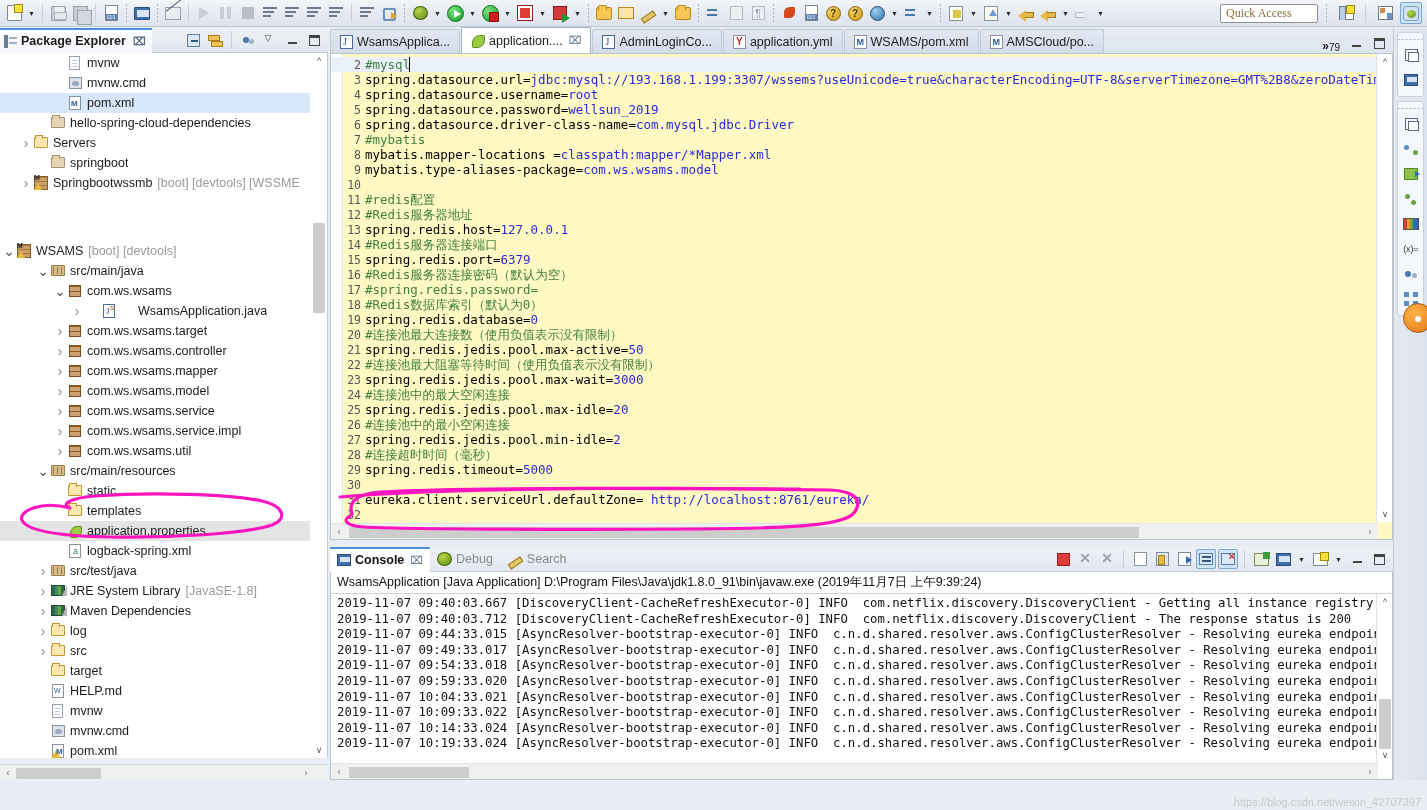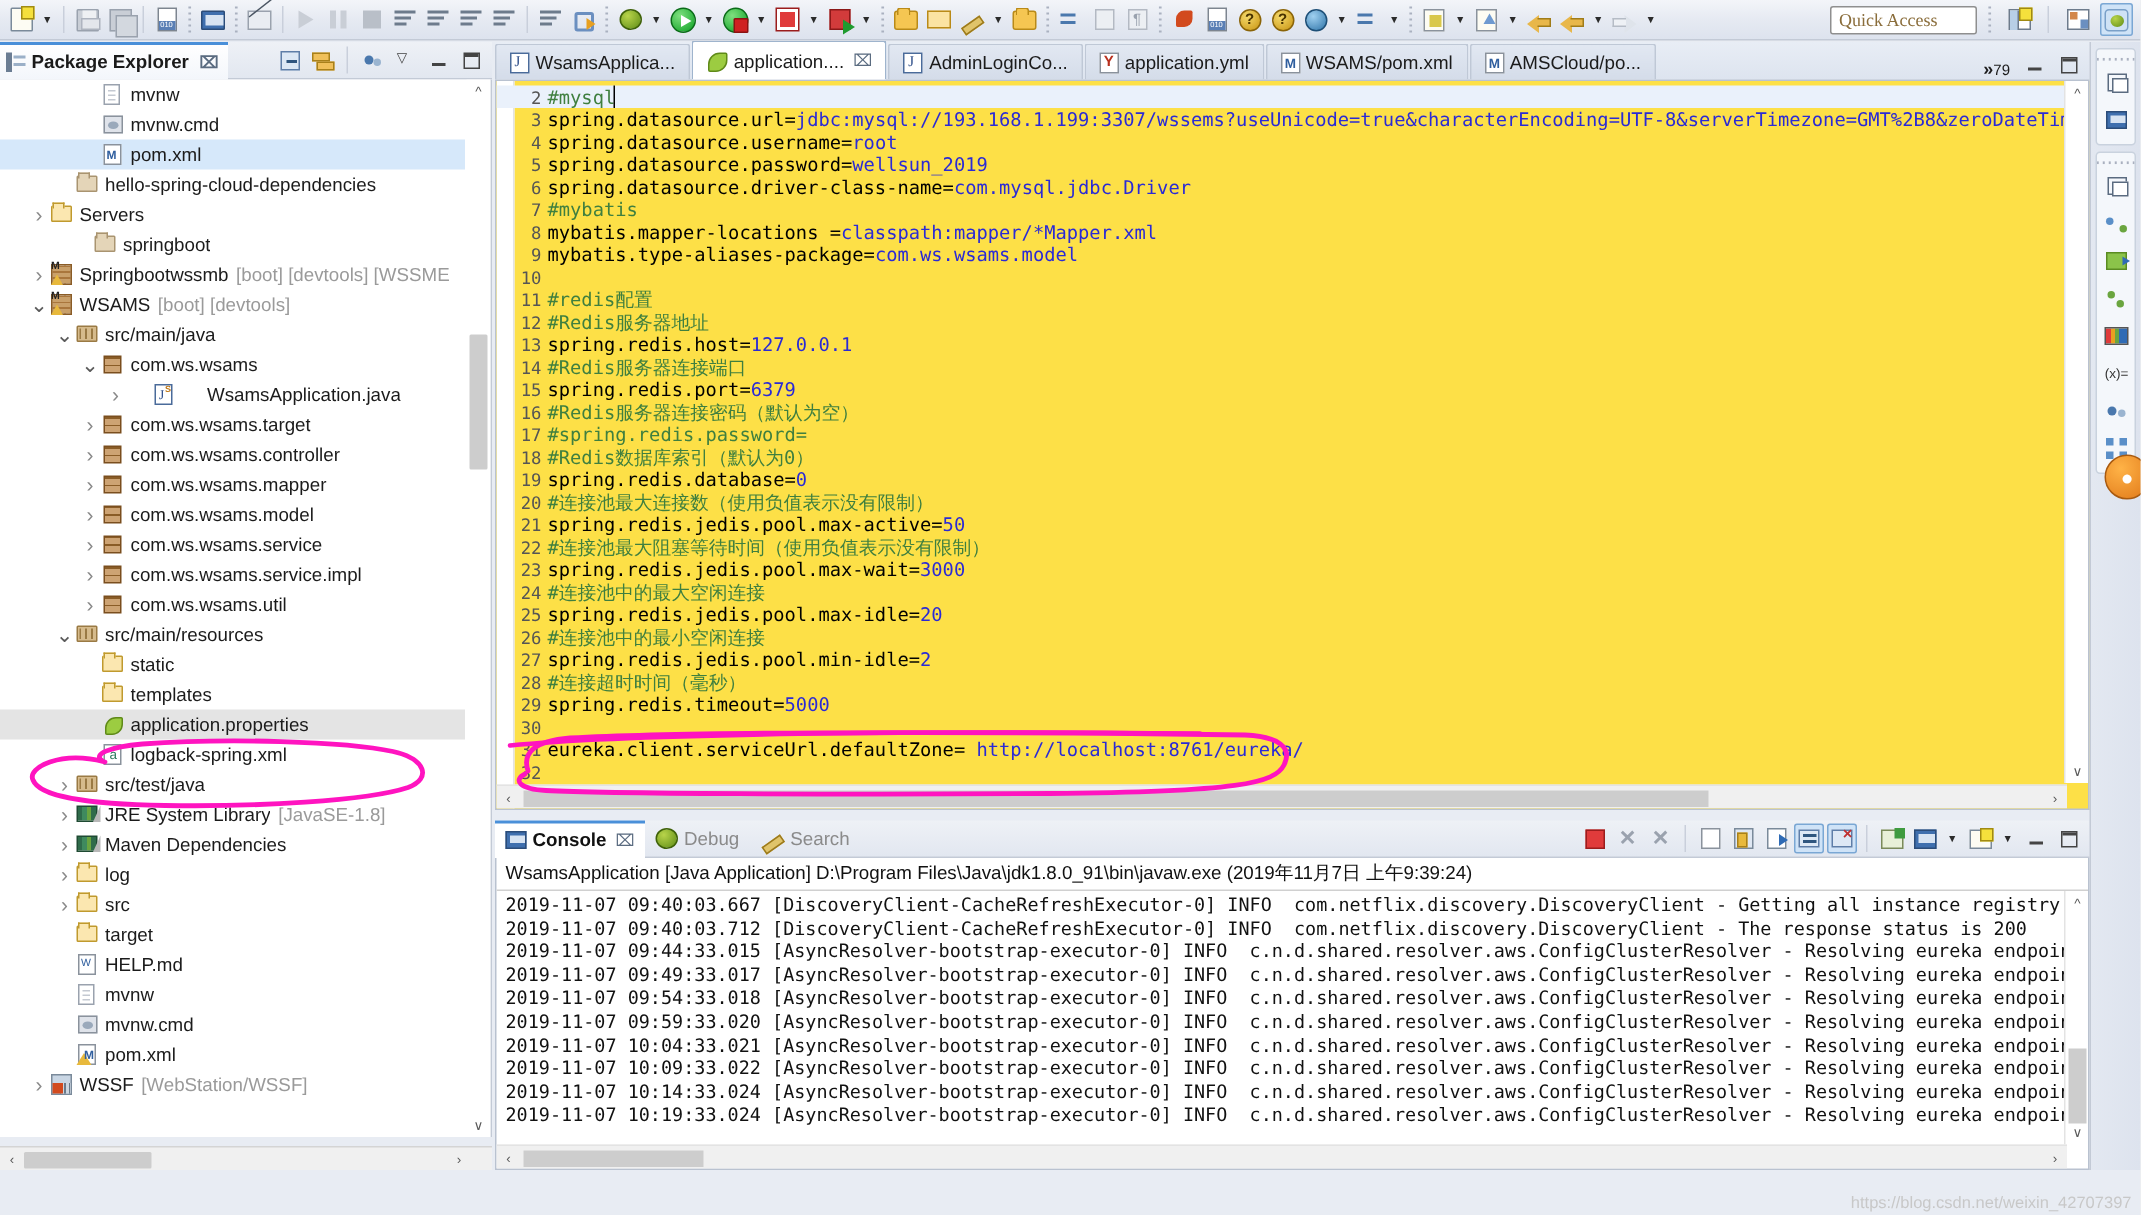--- a/index.html
+++ b/index.html
@@ -236,21 +236,21 @@
   .ti-props:before{content:"";position:absolute;left:1px;top:1px;width:11px;height:11px;background:#9ccc41;border:1px solid #5f8a18;border-radius:60% 10% 60% 10%;}
   .ti-yml{width:13px;height:14px;background:#fff;border:1px solid #8a929c;position:relative;}
   .ti-yml:after{content:"Y";position:absolute;left:2px;top:0px;font-size:10px;color:#b8301f;font-weight:bold;}
   .ti-xml{width:13px;height:14px;background:#fff;border:1px solid #8a929c;position:relative;}
   .ti-xml:after{content:"M";position:absolute;left:2px;top:1px;font-size:9px;color:#2f5e9e;font-weight:bold;}
   .etab-overflow{margin-left:auto;display:flex;align-items:flex-start;padding:2px 6px 0 0;font-size:12px;color:#1b1b1b;}
   .etab-overflow .chev{font-weight:bold;font-size:12px;}
   .etab-overflow .cnt{font-size:10px;align-self:flex-end;}
   .etab-ctrls{display:flex;align-items:center;gap:3px;padding-right:4px;}
 
-  .code-wrap{position:absolute;top:26px;left:0;width:1063px;height:486px;background:#fde047;
+  .code-wrap{position:absolute;top:26px;left:0;width:1063px;height:486px;background:#fef9c3;
       border:1px solid #b9c2d0;border-top:none;overflow:hidden;}
   .code-left-margin{position:absolute;left:0;top:0;width:12px;height:100%;background:#fff;border-right:1px solid #e3e3e3;}
   pre.code{
     position:absolute;left:0;top:3px;margin:0;padding:0;
     font-family:"DejaVu Sans Mono", monospace; font-size:12.5px; line-height:15px;
     white-space:pre; color:#000;
   }
   .ln{display:inline-block;width:34px;text-align:right;color:#555;
       font-family:"DejaVu Sans Mono",monospace;font-size:11.5px;padding-right:4px;}
   .cl{display:block;height:15px;}
@@ -560,36 +560,36 @@
             </span>
             <span class="tlabel">hello-spring-cloud-dependencies</span>
           </div>
           <div class="trow" style="padding-left: 19px;">
             <span class="twist closed"></span>
             <span class="tico">
               <span class="g-folder-open"></span>
             </span>
             <span class="tlabel">Servers</span>
           </div>
-          <div class="trow" style="padding-left: 48px; text-align: center;">
+          <div class="trow" style="padding-left: 36px; text-align: center;">
             <span class="twist "></span>
             <span class="tico">
               <span class="g-folder-tan"></span>
             </span>
             <span class="tlabel">springboot</span>
           </div>
           <div class="trow" style="padding-left: 19px;">
             <span class="twist closed"></span>
             <span class="tico">
               <span class="g-proj"></span>
             </span>
             <span class="tlabel">Springbootwssmb</span>
             <span class="tdim" style="margin-left: 5px;">[boot] [devtools] [WSSME</span>
           </div>
-          <div class="trow" style="padding-left: 19px;">
+          <div class="trow" style="padding-left: 2px; margin-top: 48px;">
             <span class="twist open"></span>
             <span class="tico">
               <span class="g-proj"></span>
             </span>
             <span class="tlabel">WSAMS</span>
             <span class="tdim" style="margin-left: 5px;">[boot] [devtools]</span>
           </div>
           <div class="trow" style="padding-left: 36px;">
             <span class="twist open"></span>
             <span class="tico">

